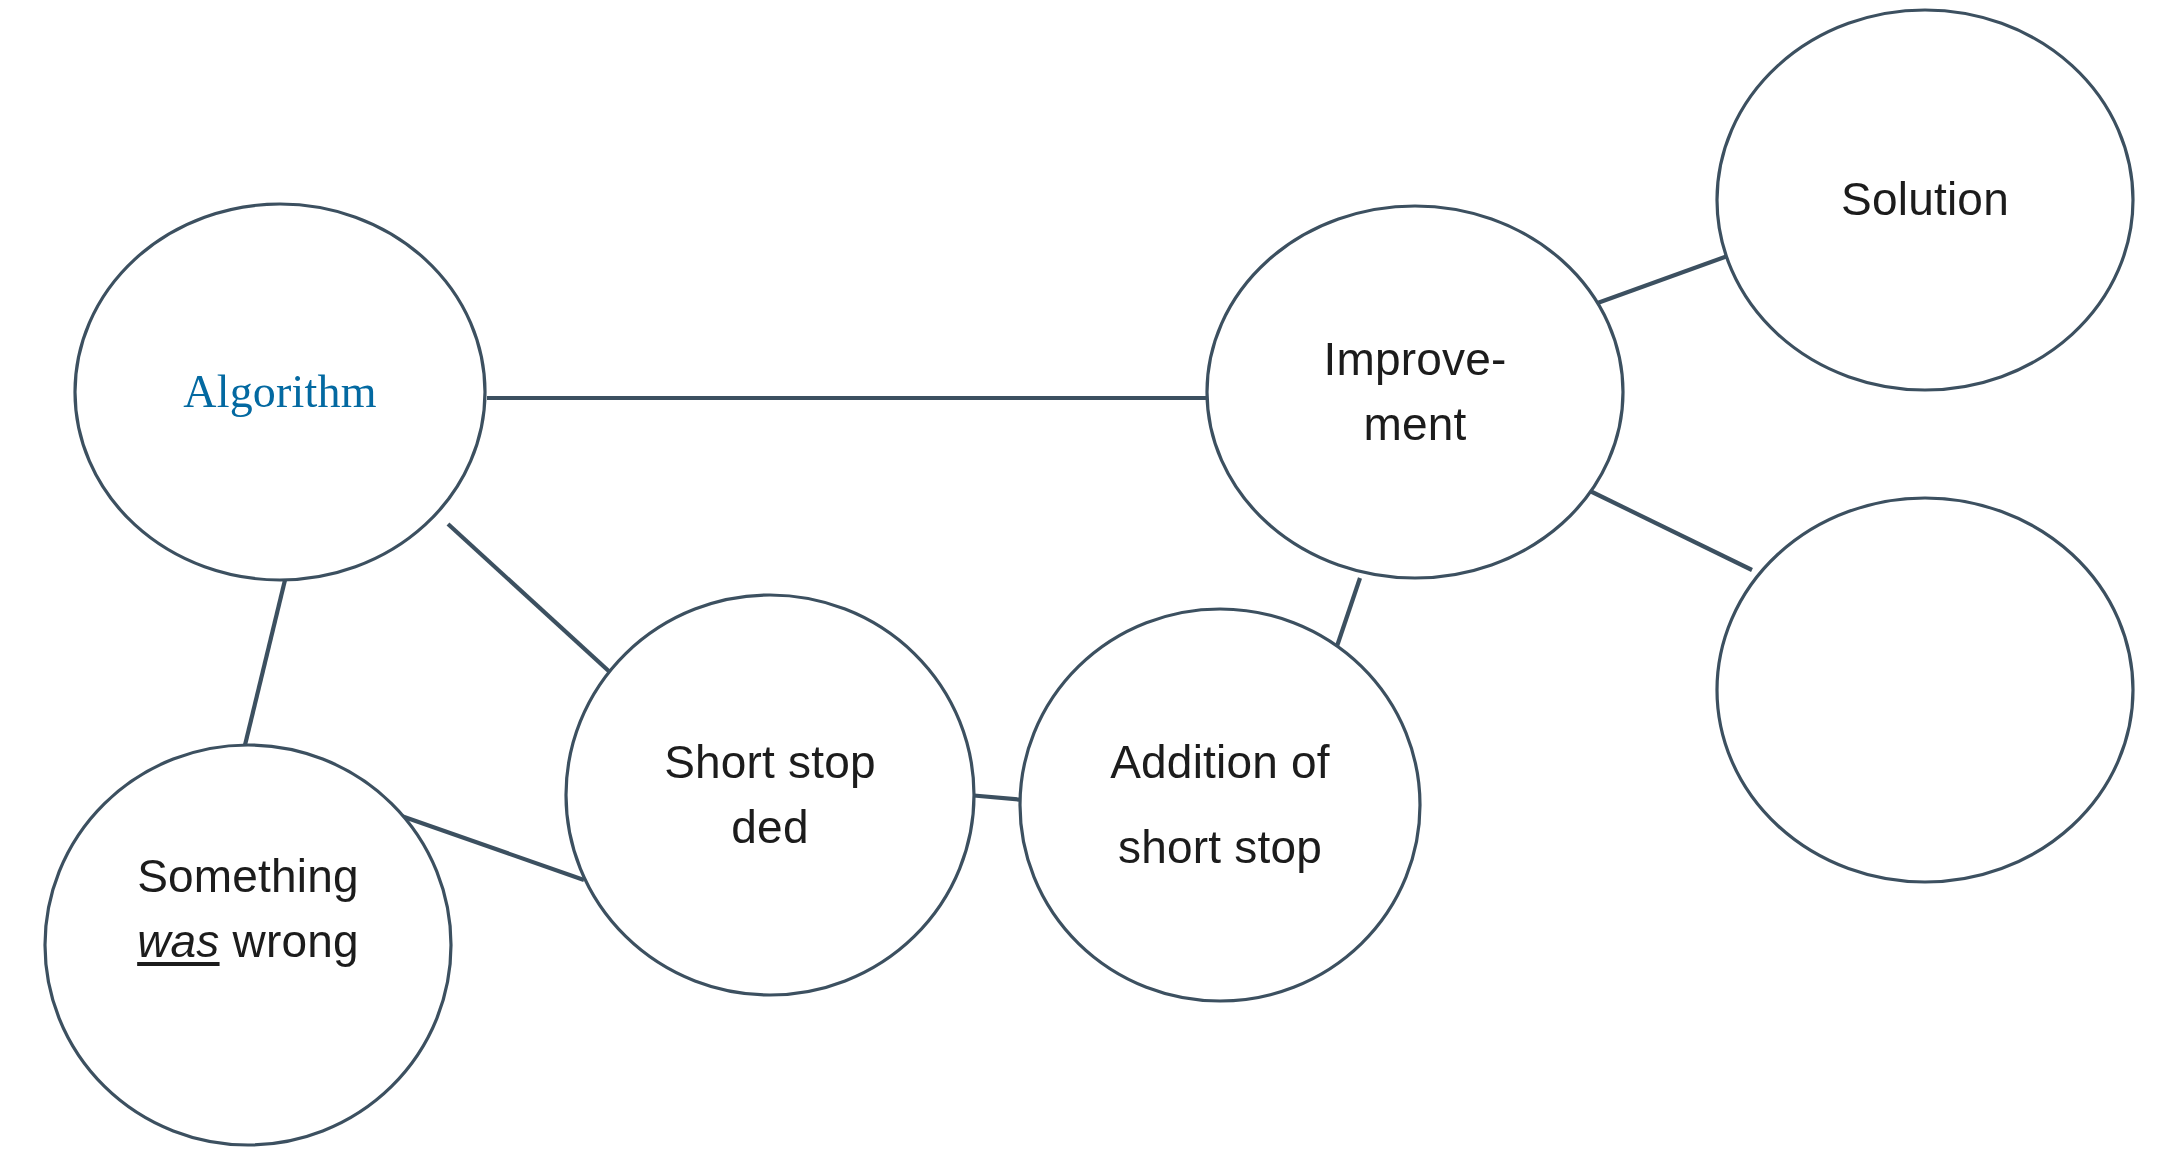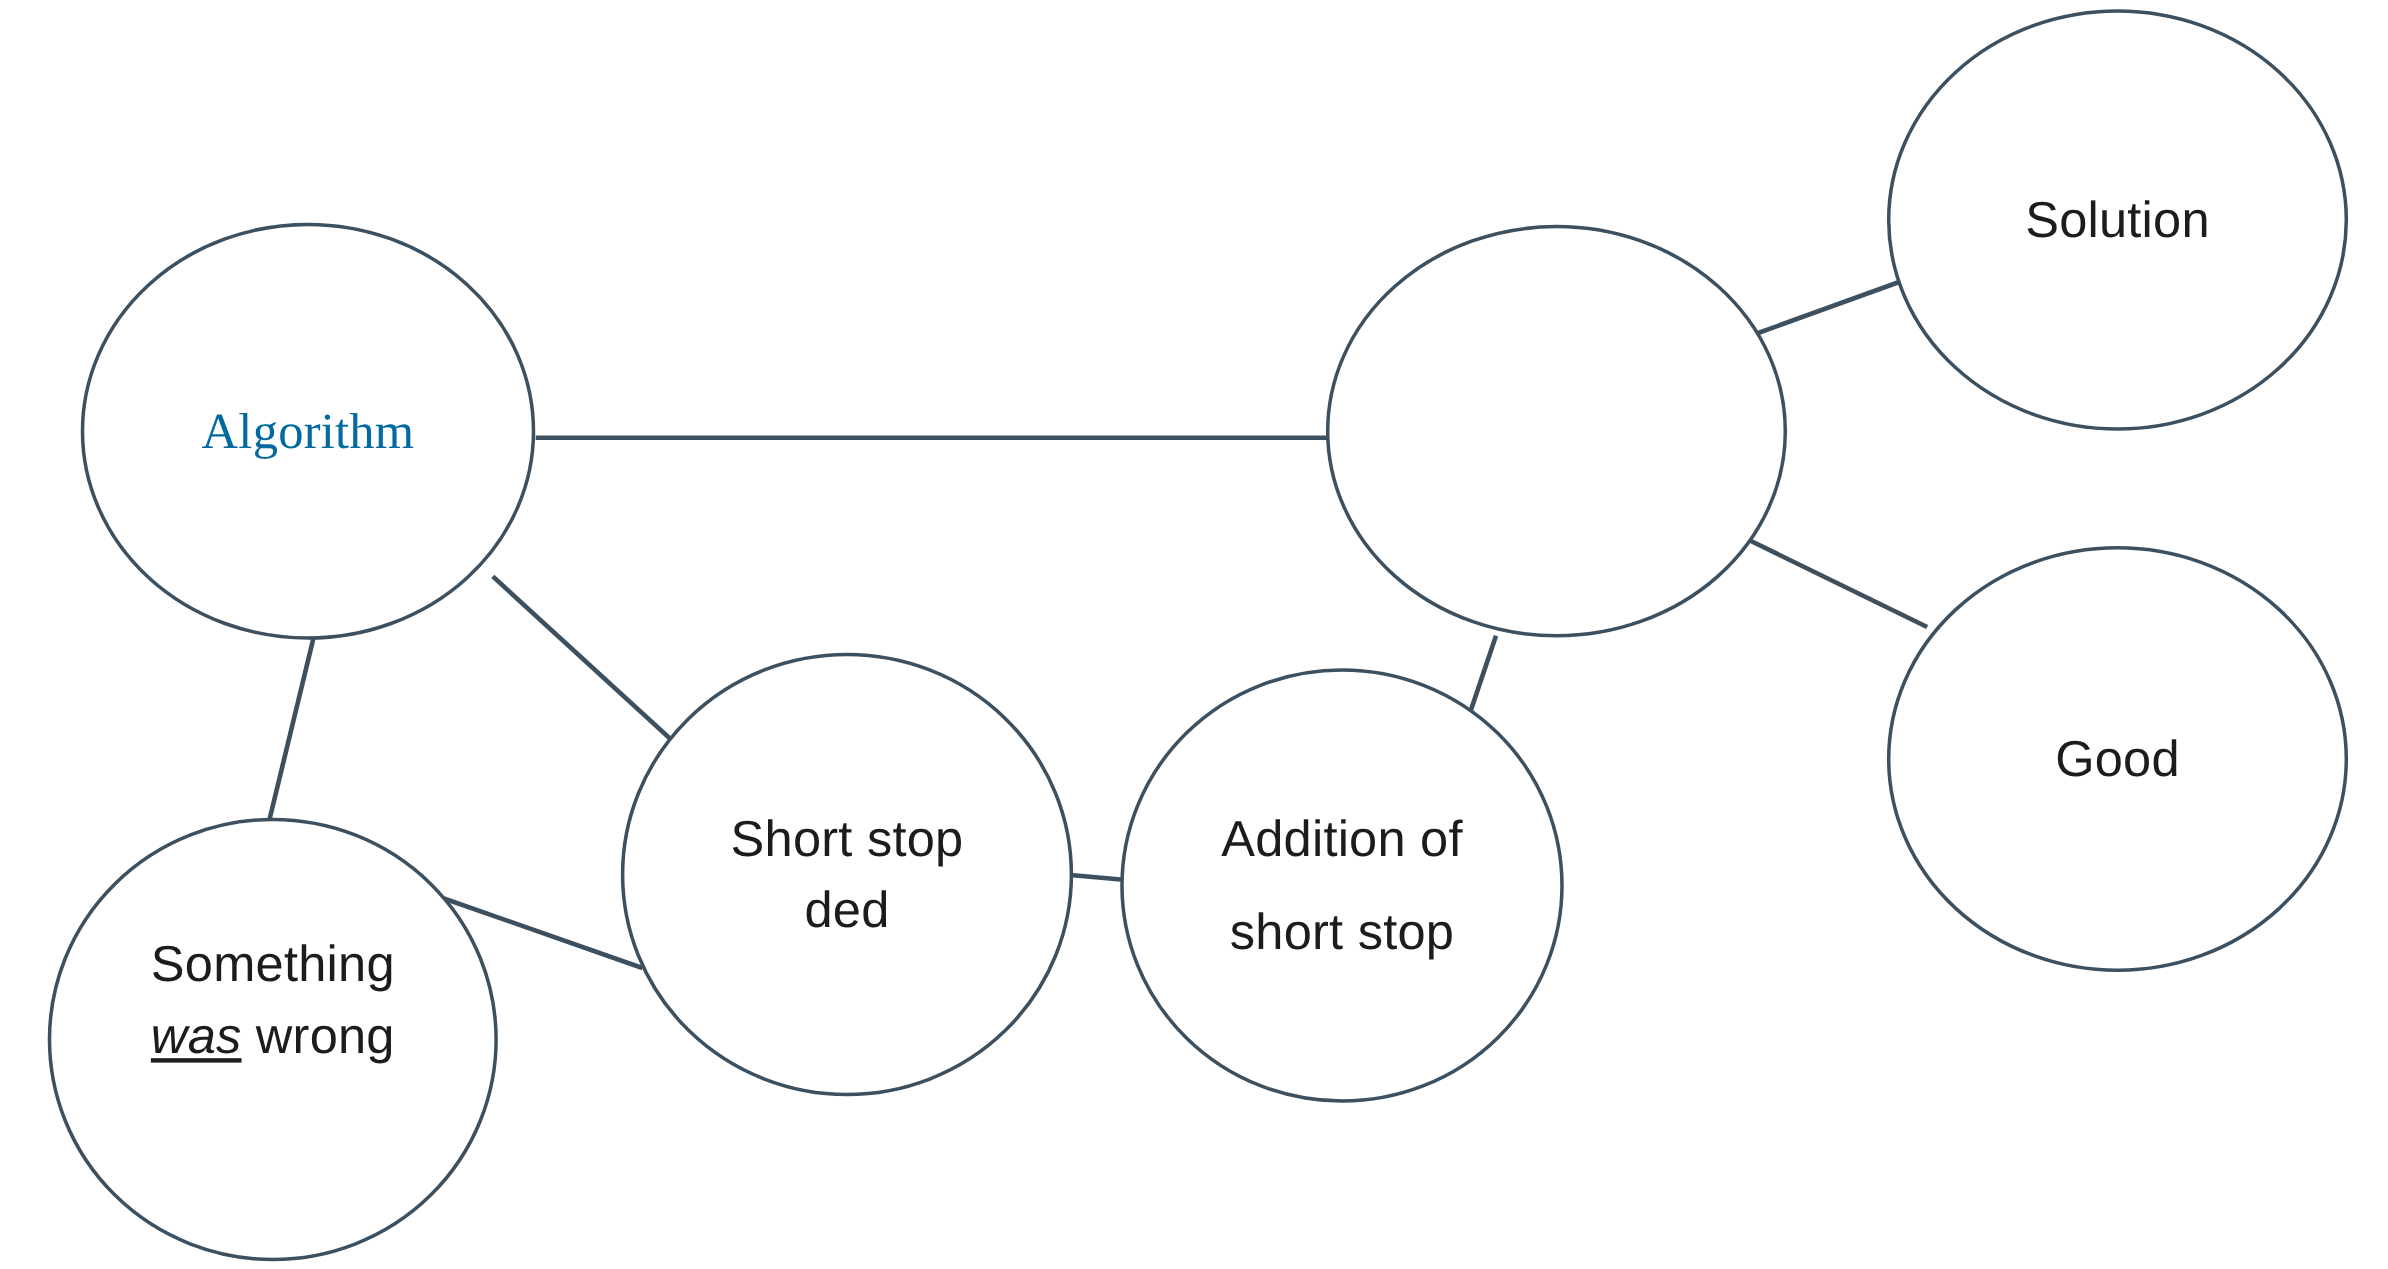--- a/index.html
+++ b/index.html
@@ -104,22 +104,23 @@
   <div class="node-label" style="left: 566px; top: 670px; width: 408px; height: 250px; color: rgb(28, 28, 28);">
     <span class="line">Short stop</span>
     <span class="line">ded</span>
   </div>
 
   <div class="node-label" style="left: 1020px; top: 700px; width: 400px; height: 210px; color: rgb(28, 28, 28); gap: 20px;">
     <span class="line">Addition of</span>
     <span class="line">short stop</span>
   </div>
 
+  <div class="node-label" style="left: 1207px; top: 282px; width: 416px; height: 220px; color: rgb(28, 28, 28);">
+    <span class="line">Improve-</span>
+    <span class="line">ment</span>
+  </div>
 
   <div class="node-label" style="left: 1717px; top: 110px; width: 416px; height: 180px; color: rgb(28, 28, 28); text-align: center;">
     <span class="line">Solution</span>
   </div>
 
-  <div class="node-label" style="left: 1717px; top: 600px; width: 416px; height: 180px; color: rgb(28, 28, 28);">
-    <span class="line">Good</span>
-  </div>
 
 </div>
 
 </body></html>

